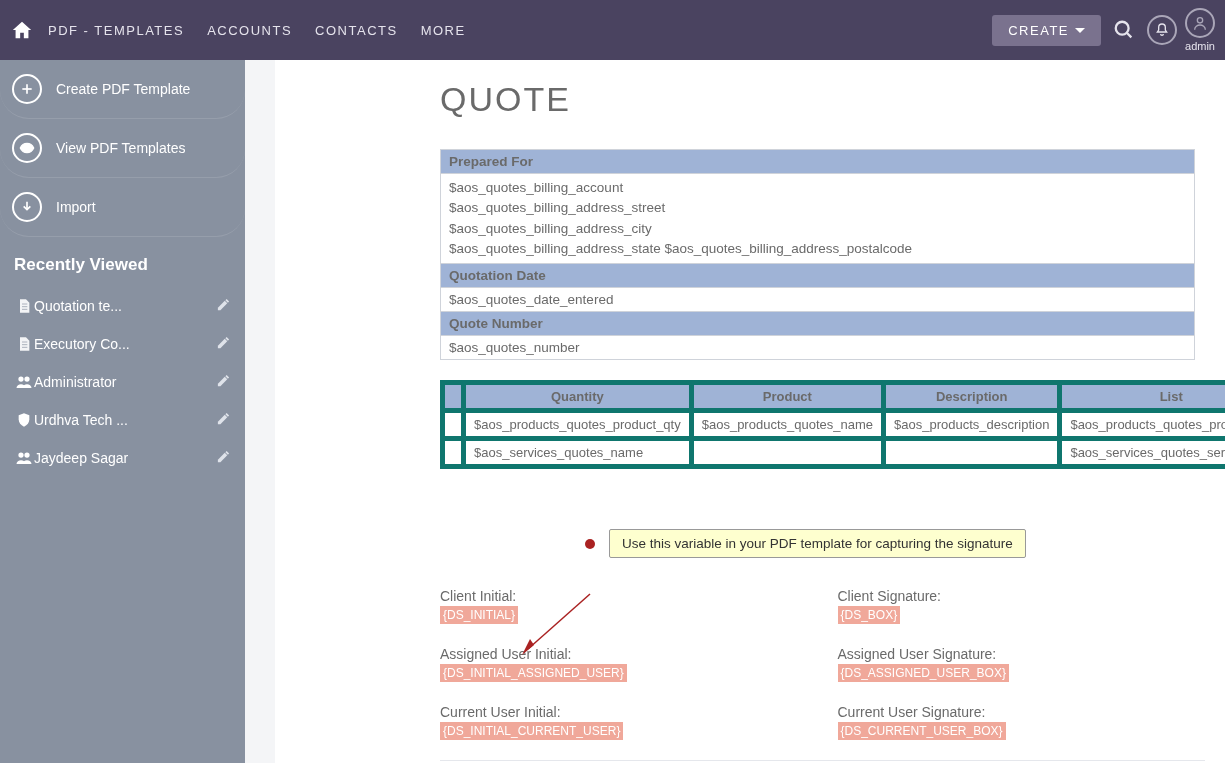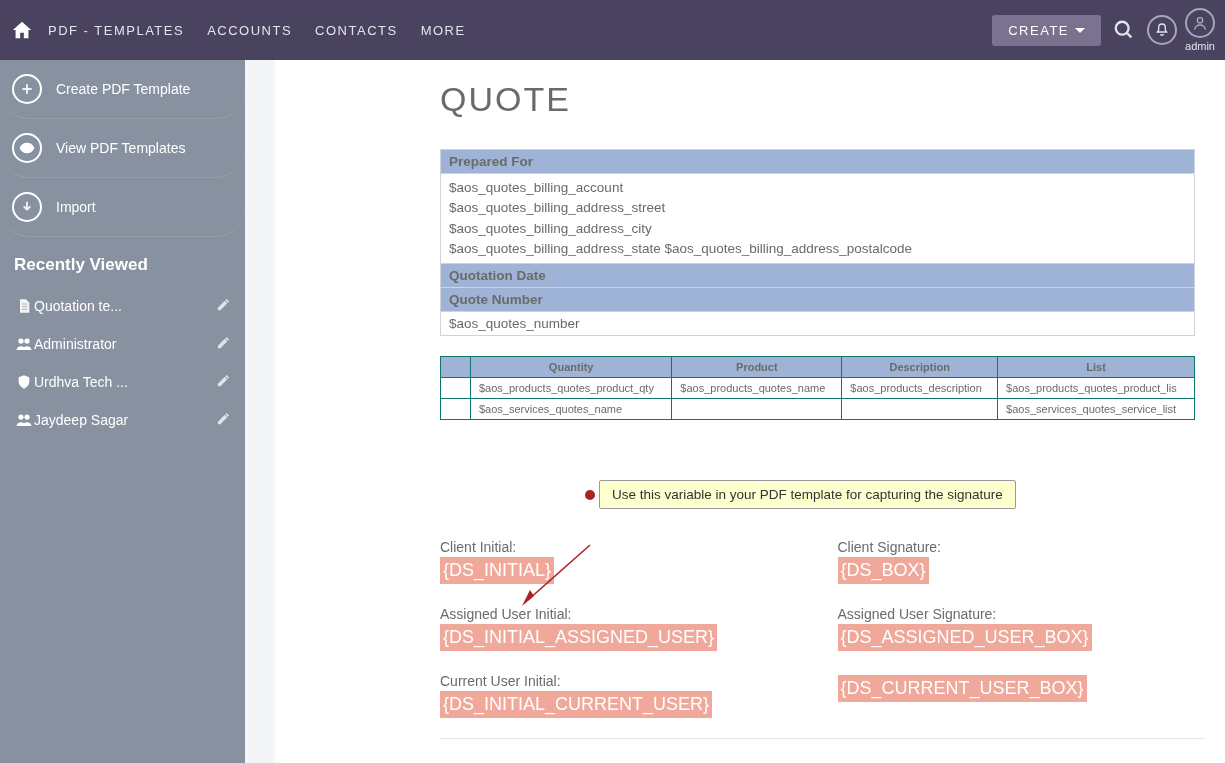--- a/index.html
+++ b/index.html
@@ -31,32 +31,32 @@
 .content { flex: 1; background: #f4f5f7; overflow: auto; position: relative; }
 .content-inner { background: #fff; margin: 0 0 0 30px; padding: 10px 20px 20px; min-height: 100%; }
 .quote-title { font-size: 34px; font-weight: 300; color: #6a6a6a; letter-spacing: 2px; margin: 10px 0 30px 145px; }
 
 .quote-table { border-collapse: collapse; margin-left: 145px; width: calc(100% - 155px); }
 .quote-table td, .quote-table th { border: 1px solid #cfd3da; padding: 4px 8px; font-size: 13.5px; text-align: left; color: #6a6a6a; }
 .quote-table .hdr { background: #9fb3d6; color: #333; font-weight: 600; padding-left: 8px; }
 .quote-table .data-multiline td { line-height: 1.5; }
 
 .products-table { border-collapse: collapse; margin: 20px 0 0 145px; width: calc(100% - 155px); }
-.products-table th, .products-table td { border: 1px solid #0f766e; padding: 4px 8px; font-size: 11px; color: #6a6a6a; }
+.products-table th, .products-table td { border: 5px solid #0f766e; padding: 4px 8px; font-size: 13px; color: #6a6a6a; }
 .products-table th { background: #9fb3d6; font-weight: 600; text-align: center; }
 .products-table td { text-align: left; }
 
 .callout { position: relative; margin: 60px 0 30px 290px; }
-.callout-box { background: #feffcf; border: 1px solid #999; padding: 6px 12px; font-size: 13.5px; color: #333; display: inline-block; border-radius: 2px; margin-left: 0;}
+.callout-box { background: #feffcf; border: 1px solid #999; padding: 6px 12px; font-size: 13.5px; color: #333; display: inline-block; border-radius: 2px; margin-left: 10px;}
 .callout-dot { width: 10px; height: 10px; background: #a22; border-radius: 50%; display: inline-block; vertical-align: middle; }
 .callout-arrow { position: absolute; left: -65px; top: 60px; }
 
 .sig-grid { display: grid; grid-template-columns: 1fr 1fr; gap: 22px 30px; margin: 10px 0 12px 145px; padding-bottom: 20px; border-bottom: 1px solid #e5e7ec;}
 .sig-label { color: #6a6a6a; font-size: 14px; }
-.sig-var { background: #f0a89a; color: #fff; padding: 0 3px; font-size: 18px; display: inline-block; margin-top: 2px; line-height: 1.5;}
+.sig-var { background: #f0a89a; color: #fff; padding: 0 3px; font-size: 12px; display: inline-block; margin-top: 2px; line-height: 1.5;}
 
 .chev { display:inline-block; width:0; height:0; border-left:5px solid transparent; border-right:5px solid transparent; border-top:5px solid #fff; }
 </style>
 </head>
 <body>
 
 <div class="topbar">
   <div class="home-icon">
     <svg width="22" height="22" viewBox="0 0 24 24" fill="#fff">
         <path d="M12 3l10 9h-3v9h-5v-6h-4v6H5v-9H2z"></path>
@@ -142,20 +142,35 @@
             </svg>
           </span>
           <span class="ri-label">Quotation te...</span>
           <span class="edit-icon"><svg width="15" height="15" viewBox="0 0 24 24" fill="#dfe3ea">
               <path d="M3 17l11-11 4 4L7 21H3z"></path>
               <path d="M15 5l4 4 2-2-4-4z"></path>
             </svg></span>
         </div>
         <div class="recent-item">
           <span class="ri-icon">
+            <svg width="16" height="16" viewBox="0 0 24 24" fill="#fff">
+              <path d="M6 2h9l5 5v15H6z" opacity="0.9"></path>
+              <line x1="9" y1="9" x2="17" y2="9" stroke="#8891a0"></line>
+              <line x1="9" y1="13" x2="17" y2="13" stroke="#8891a0"></line>
+              <line x1="9" y1="17" x2="17" y2="17" stroke="#8891a0"></line>
+            </svg>
+          </span>
+          <span class="ri-label">Executory Co...</span>
+          <span class="edit-icon"><svg width="15" height="15" viewBox="0 0 24 24" fill="#dfe3ea">
+              <path d="M3 17l11-11 4 4L7 21H3z"></path>
+              <path d="M15 5l4 4 2-2-4-4z"></path>
+            </svg></span>
+        </div>
+        <div class="recent-item">
+          <span class="ri-icon">
             <svg width="18" height="18" viewBox="0 0 24 24" fill="#fff">
               <circle cx="8" cy="8" r="3.5"></circle>
               <circle cx="16" cy="8" r="3.5"></circle>
               <path d="M2 20c0-3 3-5 6-5s6 2 6 5"></path>
               <path d="M10 20c0-3 3-5 6-5s6 2 6 5"></path>
             </svg>
           </span>
           <span class="ri-label">Administrator</span>
           <span class="edit-icon"><svg width="15" height="15" viewBox="0 0 24 24" fill="#dfe3ea">
               <path d="M3 17l11-11 4 4L7 21H3z"></path>
@@ -202,20 +217,23 @@
       <table class="quote-table">
         <tbody>
             <tr class="hdr">
               <td>Prepared For</td>
             </tr>
         <tr class="data-multiline">
               <td id="prepared-for-cell">$aos_quotes_billing_account<br>$aos_quotes_billing_address_street<br>$aos_quotes_billing_address_city<br>$aos_quotes_billing_address_state $aos_quotes_billing_address_postalcode</td>
             </tr>
         <tr class="hdr">
               <td>Quotation Date</td>
+            </tr>
+        <tr>
+              <td>$aos_quotes_date_entered</td>
             </tr>
         <tr class="hdr">
               <td>Quote Number</td>
             </tr>
         <tr>
               <td>$aos_quotes_number</td>
             </tr>
       </tbody>
         </table>
 
@@ -255,18 +273,18 @@
         <span class="callout-dot"></span>
         <span class="callout-box">Use this variable in your PDF template for capturing the signature</span>
       </div>
 
       <div class="sig-grid" id="sig-grid">
           <div><div class="sig-label">Client Initial:</div><span class="sig-var">{DS_INITIAL}</span></div>
           <div><div class="sig-label">Client Signature:</div><span class="sig-var">{DS_BOX}</span></div>
           <div><div class="sig-label">Assigned User Initial:</div><span class="sig-var">{DS_INITIAL_ASSIGNED_USER}</span></div>
           <div><div class="sig-label">Assigned User Signature:</div><span class="sig-var">{DS_ASSIGNED_USER_BOX}</span></div>
           <div><div class="sig-label">Current User Initial:</div><span class="sig-var">{DS_INITIAL_CURRENT_USER}</span></div>
-          <div><span class="sig-var">{DS_CURRENT_USER_BOX}</span></div>
+          <div><div class="sig-label">Current User Signature:</div><span class="sig-var">{DS_CURRENT_USER_BOX}</span></div>
         </div>
 
     </div>
   </div>
 </div>
 
 </body></html>

